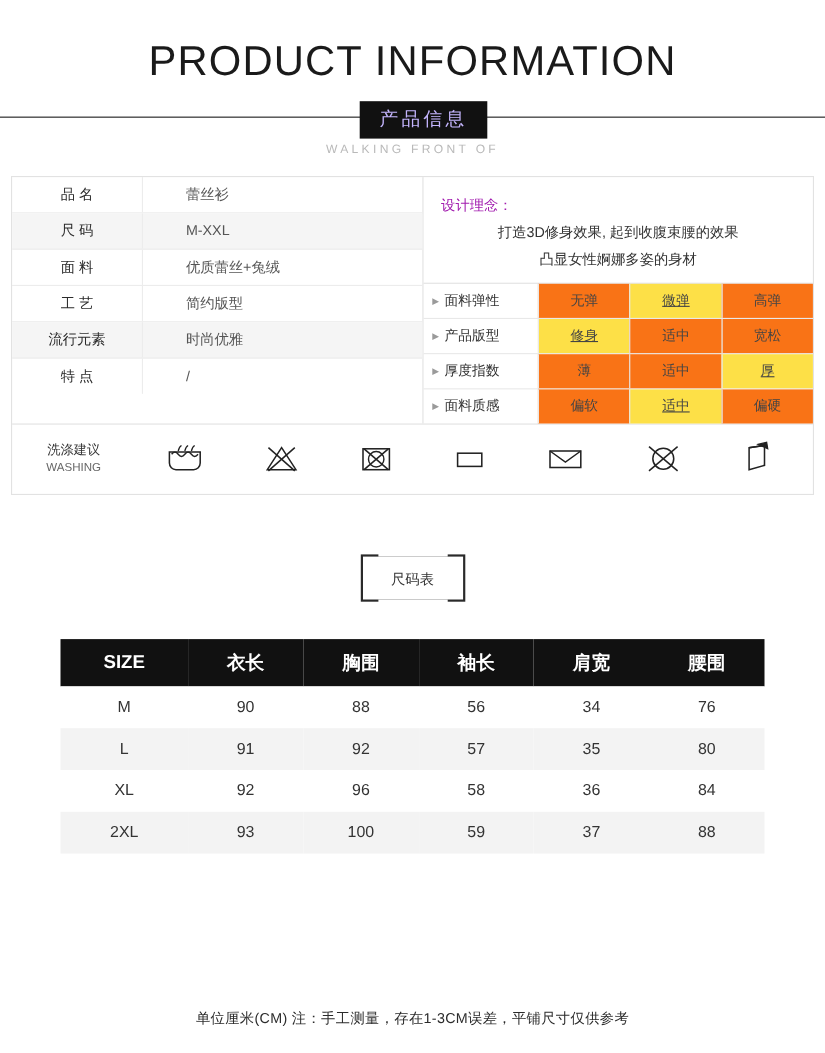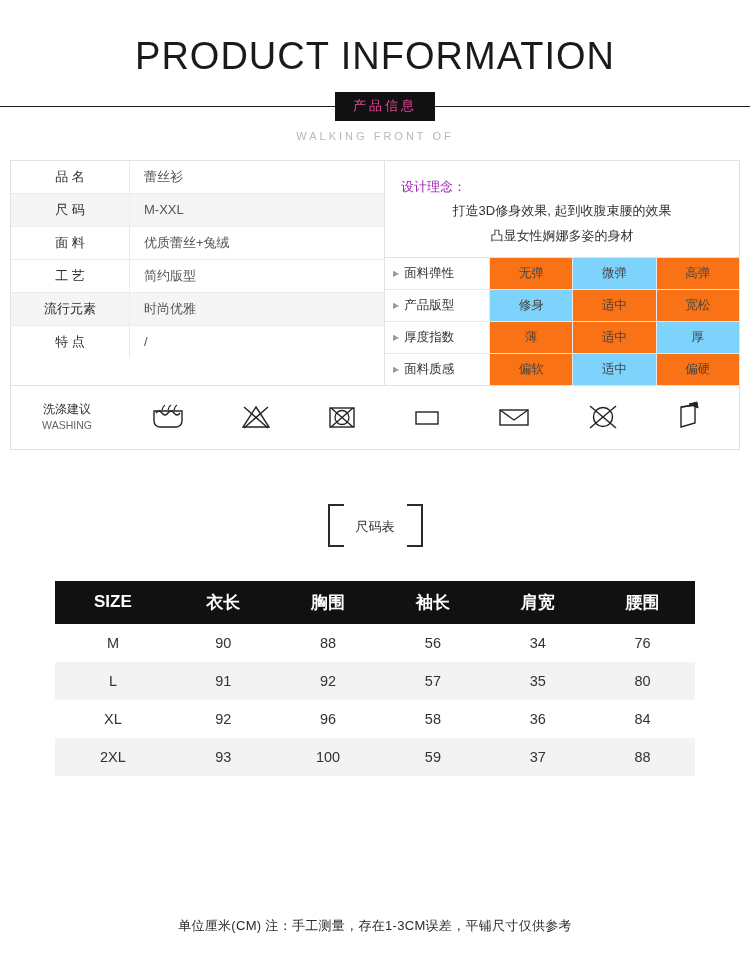--- a/index.html
+++ b/index.html
@@ -38,22 +38,22 @@
     top: 14px;
     left: 0;
     right: 0;
     height: 1px;
     background: #1a1a1a;
   }
   .header-badge {
     position: relative;
     display: inline-block;
     background: #111;
-    color: #ec4899;
-    font-size: 13px;
+    color: #c4b5fd;
+    font-size: 17px;
     padding: 5px 18px 6px;
     letter-spacing: 3px;
     z-index: 2;
     margin-left: 20px;
   }
   .header-sub {
     margin-top: 10px;
     font-size: 11px;
     letter-spacing: 3px;
     color: #b9b9b9;
@@ -76,20 +76,21 @@
   .info-right {
     flex: 1;
     position: relative;
   }
 
   .spec-row {
     display: flex;
     height: 32px;
     border-bottom: 1px solid #ececec;
     font-size: 13px;
+    gap: 25px;
   }
   .spec-row:last-child { border-bottom: none; }
   .spec-row.alt { background: #f5f5f5; }
   .spec-key {
     width: 118px;
     display: flex;
     align-items: center;
     justify-content: center;
     color: #2b2b2b;
     border-right: 1px solid #ececec;
@@ -138,21 +139,21 @@
   }
   .attr-opt {
     flex: 1;
     display: flex;
     align-items: center;
     justify-content: center;
     color: #444;
     border-left: 1px solid #e8e8e8;
     background: #f97316;
   }
-  .attr-opt.on { background: #7dd3fc; }
+  .attr-opt.on { background: #fde047; text-decoration: underline; }
 
   
   .wash {
     display: flex;
     align-items: center;
     border-top: 1px solid #e2e2e2;
     height: 63px;
   }
   .wash-label {
     width: 112px;

